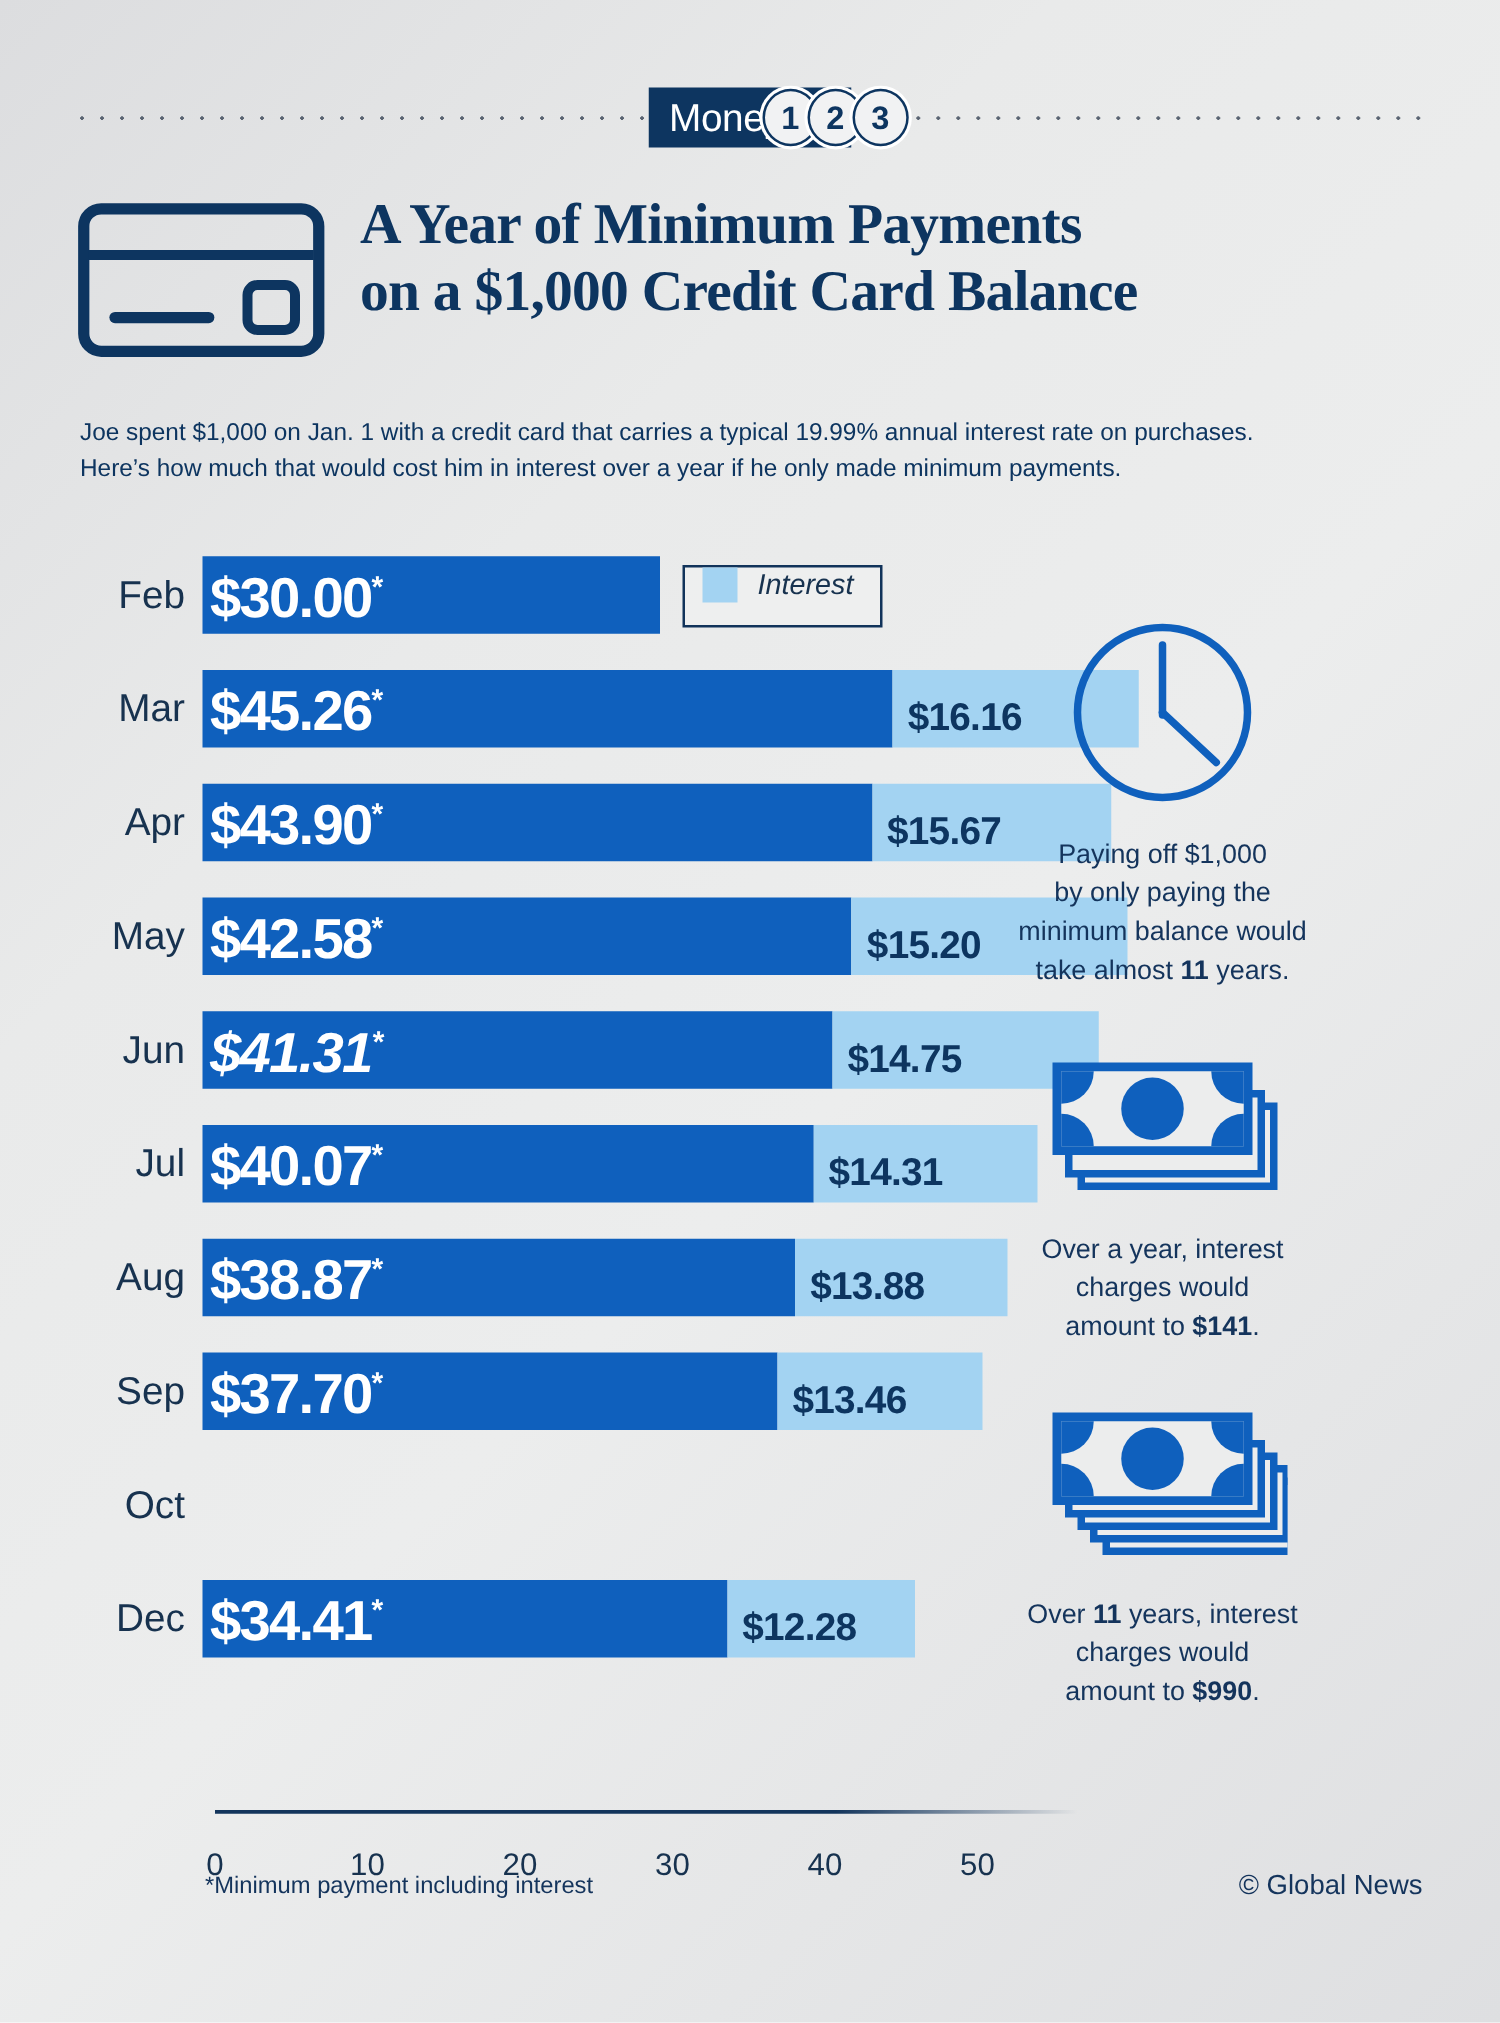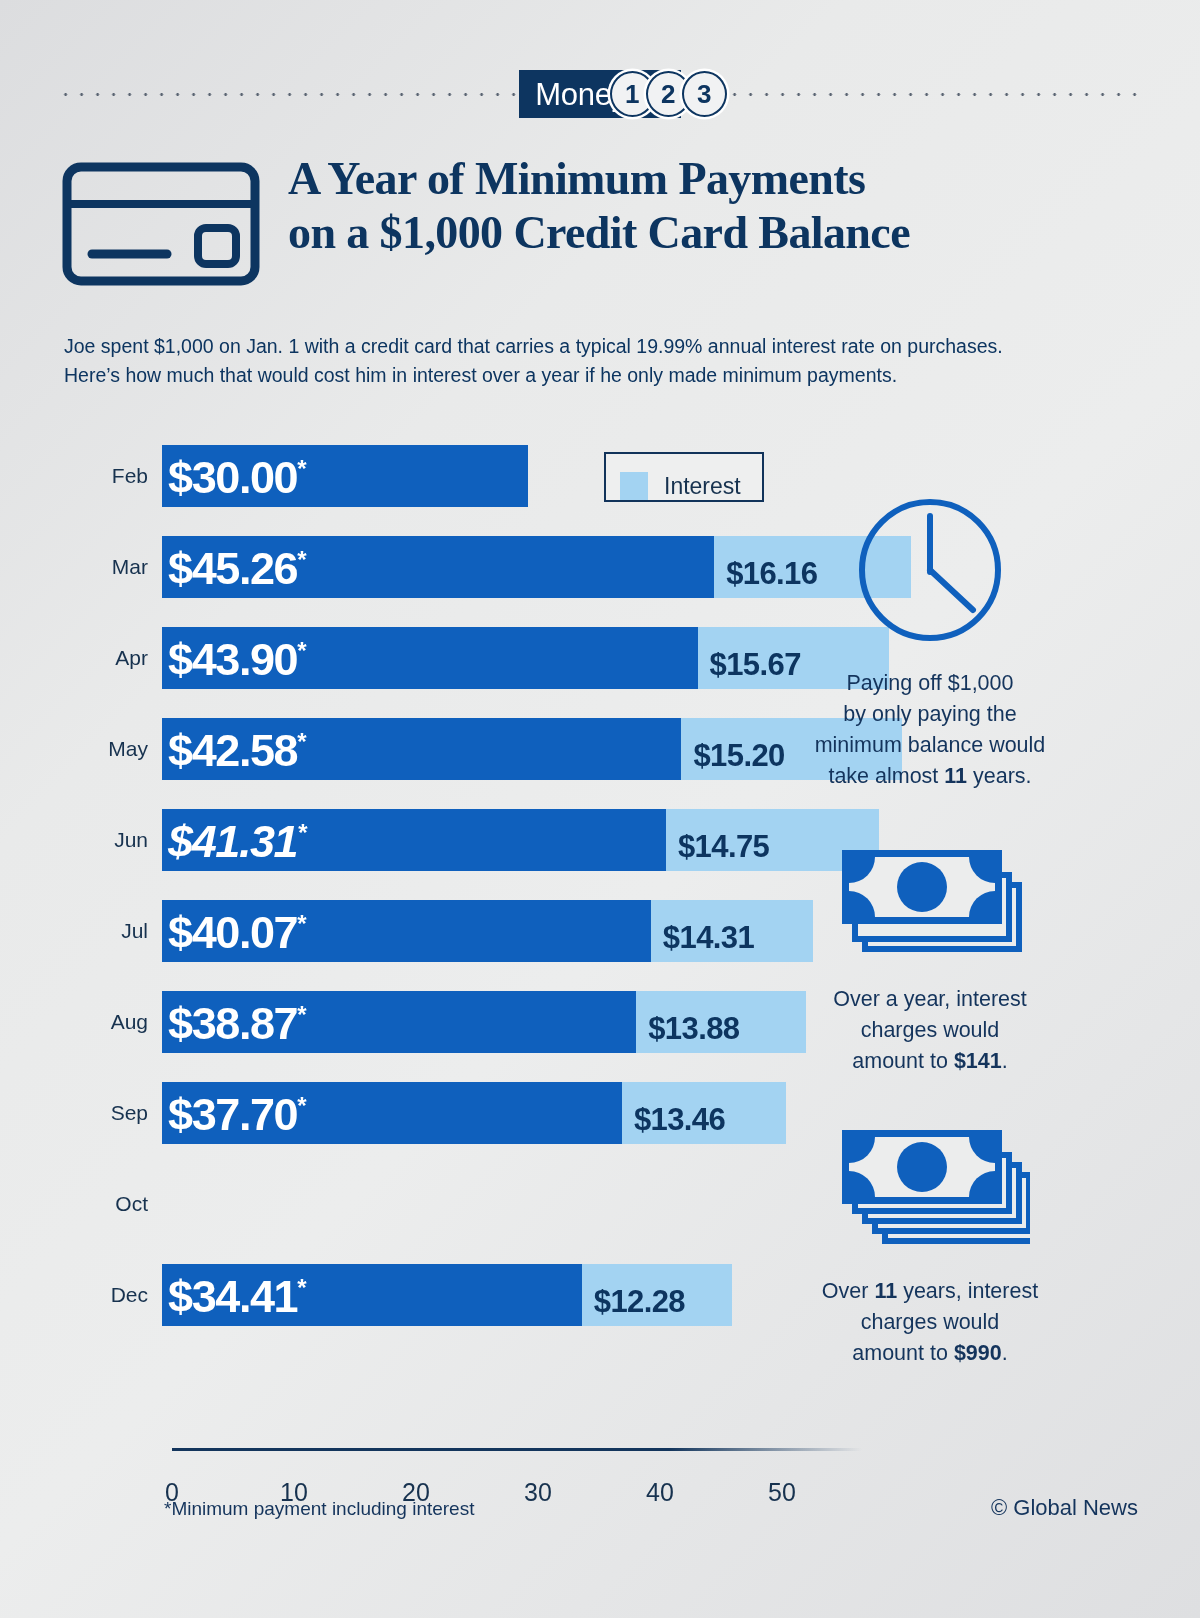--- a/index.html
+++ b/index.html
@@ -127,21 +127,21 @@
   .row {
     position: relative;
     height: 91px;
     display: flex;
     align-items: center;
   }
   .row-label {
     width: 98px;
     text-align: right;
     padding-right: 14px;
-    font-size: 21px;
+    font-size: 31px;
     color: #17324f;
     flex: 0 0 auto;
   }
   .bars {
     position: relative;
     height: 62px;
     display: flex;
     align-items: stretch;
     flex: 1 1 auto;
   }
@@ -185,29 +185,30 @@
     font-weight: 700;
     letter-spacing: -0.6px;
     white-space: nowrap;
     line-height: 1;
   }
 
   
   .legend {
     position: absolute;
     top: 452px;
-    left: 604px;
+    left: 546px;
     width: 160px;
     height: 50px;
     border: 2px solid #11335a;
     background: rgba(241,242,243,0.55);
     display: flex;
-    align-items: flex-end;
+    align-items: flex-start;
     padding-left: 14px;
     gap: 16px;
+    font-style: italic;
   }
   .legend-swatch {
     width: 28px; height: 28px;
     background: #a3d3f2;
   }
   .legend-label { font-size: 23px; color: #17324f; }
 
   
   .axis-line {
     position: absolute;
@@ -359,21 +360,21 @@
           <span class="val-interest">$14.75</span>
         </div>
       </div>
     </div>
     <div class="row">
       <div class="row-label">Jul</div>
       <div class="bars">
         <div class="seg-principal" style="width: 488.854px; background: rgb(15, 96, 189);">
           <span class="val-principal">$40.07<sup>*</sup></span>
         </div>
-        <div class="seg-interest" style="width: 162px; background: rgb(163, 211, 242); text-decoration: underline;">
+        <div class="seg-interest" style="width: 179px; background: rgb(163, 211, 242); text-decoration: underline;">
           <span class="val-interest">$14.31</span>
         </div>
       </div>
     </div>
     <div class="row">
       <div class="row-label">Aug</div>
       <div class="bars">
         <div class="seg-principal" style="width: 474.214px; background: rgb(15, 96, 189);">
           <span class="val-principal">$38.87<sup>*</sup></span>
         </div>

